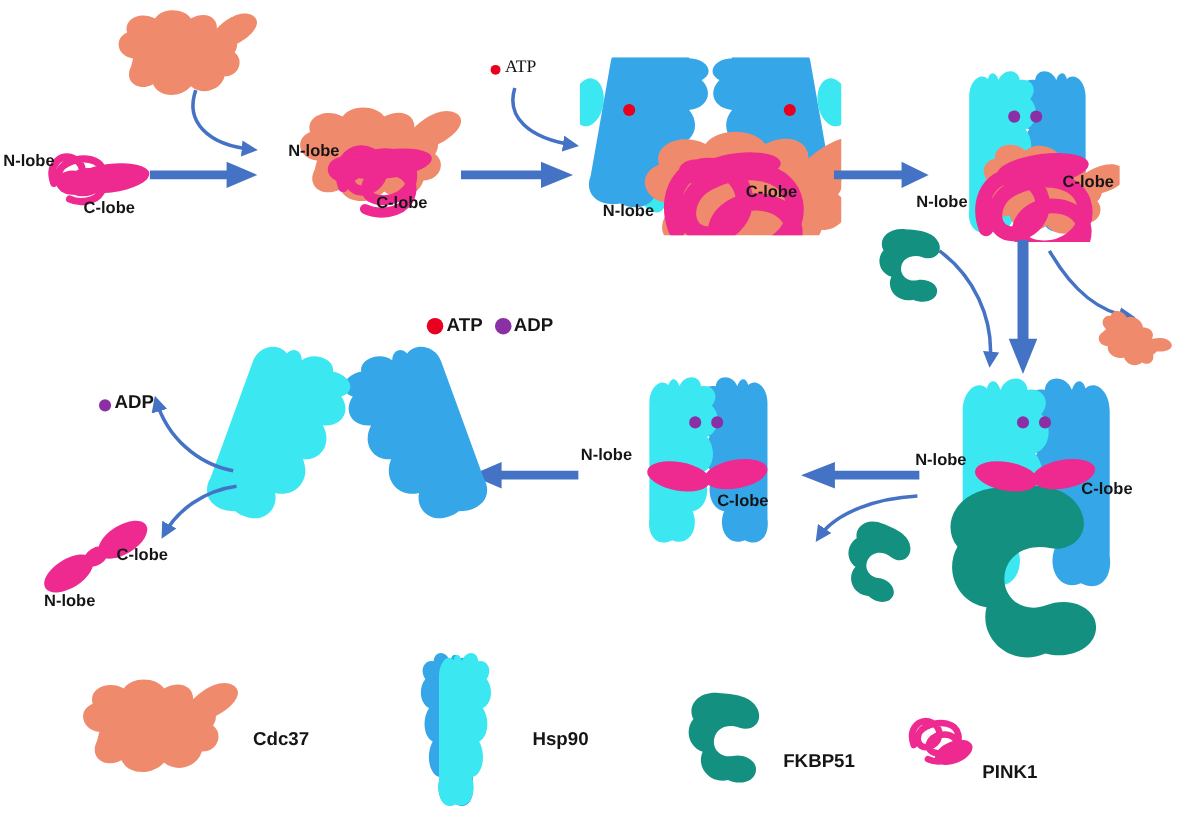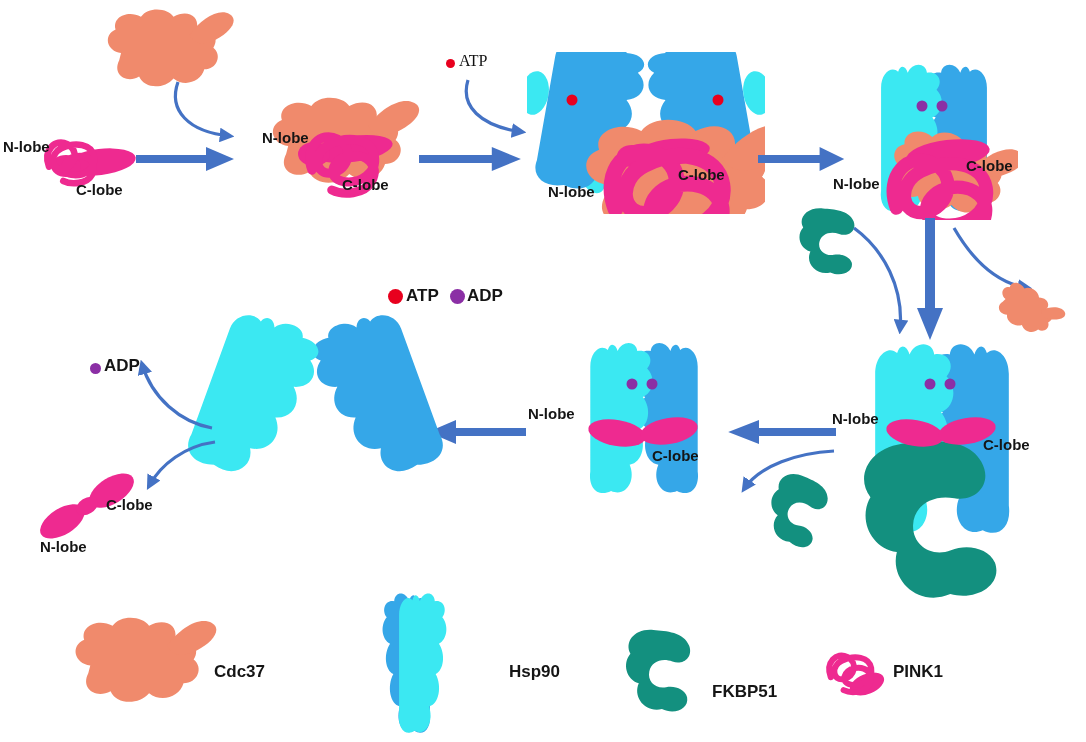--- a/index.html
+++ b/index.html
@@ -303,46 +303,46 @@
   <div class="lbl" style="left:106px;top:496px">C-lobe</div>
   <div class="lbl" style="left:40px;top:538px">N-lobe</div>
 
   <div class="abs" style="left:68px;top:614px;width:152px;height:94px">
     <svg viewBox="0 0 150 95" width="152" height="94" preserveAspectRatio="none">
         <g color="var(--orange)">
           <use href="#cdc"></use>
         </g>
       </svg>
   </div>
-  <div class="lbl-lg" style="left:214px;top:662px">Cdc37</div>
+  <div class="lbl-lg" style="left:230px;top:662px">Cdc37</div>
 
   <div class="abs" style="left:364px;top:589px;width:102px;height:152px">
     <svg viewBox="0 0 102 152" width="102" height="152">
       <g color="var(--blue)">
           <use href="#hspL" transform="translate(0,0) scale(0.82,1.0)"></use>
         </g>
       <g color="var(--cyan)">
           <use href="#hspL" transform="translate(101,0) scale(-0.82,1.0)"></use>
         </g>
     </svg>
   </div>
-  <div class="lbl-lg" style="left:509px;top:662px">Hsp90</div>
+  <div class="lbl-lg" style="left:484px;top:662px">Hsp90</div>
 
   <div class="abs" style="left:622px;top:622px;width:84px;height:94px">
     <svg viewBox="0 0 80 95" width="84" height="94" preserveAspectRatio="none">
         <g color="var(--teal)">
           <use href="#fkb"></use>
         </g>
       </svg>
   </div>
   <div class="lbl-lg" style="left:712px;top:682px">FKBP51</div>
 
   <div class="abs" style="left:812px;top:644px;width:82px;height:60px">
     <svg viewBox="0 0 82 60" width="82" height="60">
       <ellipse cx="55" cy="40" rx="18" ry="10" fill="var(--pink)" transform="rotate(-22 55 40)"></ellipse>
       <g transform="translate(4,2) scale(0.92)" color="var(--pink)">
           <use href="#sq"></use>
         </g>
     </svg>
   </div>
-  <div class="lbl-lg" style="left:893px;top:662px">PINK1</div>
+  <div class="lbl-lg" style="left:893px;top:692px">PINK1</div>
 
 </div>
 
 </body></html>

